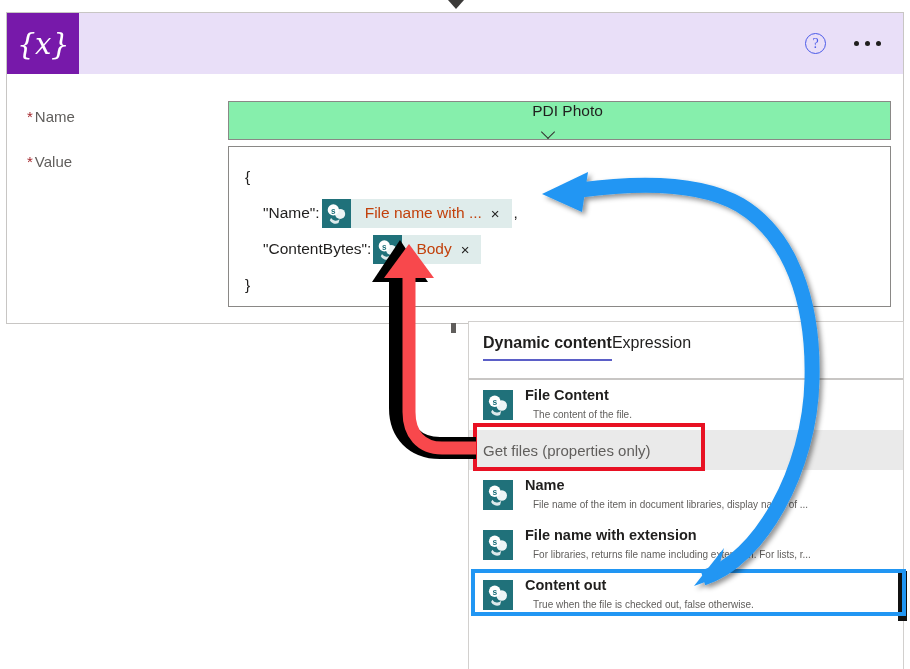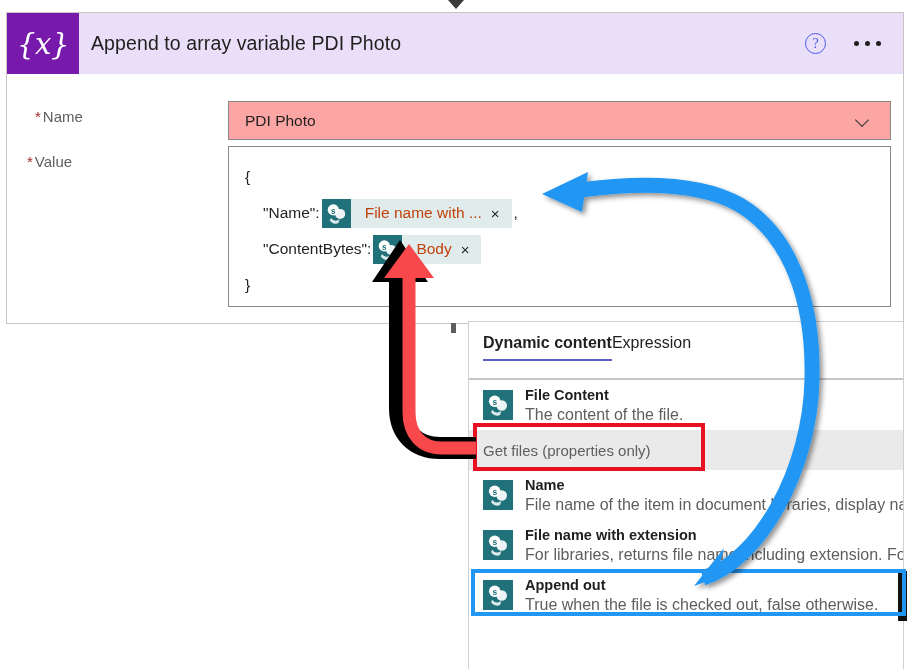--- a/index.html
+++ b/index.html
@@ -96,24 +96,25 @@
     color: #605e5c;
     white-space: nowrap;
   }
   .form-label .req { color: #a4262c; margin-right: 2px; }
 
   .name-field {
     position: absolute;
     left: 221px; top: 88px;
     width: 663px; height: 39px;
     border: 1px solid #8a8886;
-    background: #fca5a5;
-    box-sizing: border-box;
-    display: flex;
-    align-items: center;
+    background: #86efac;
+    box-sizing: border-box;
+    display: flex;
+    align-items: center;
+    flex-direction: column;
   }
   .name-value {
     font-size: 15.5px;
     color: #201f1e;
     padding-left: 16px;
     flex: 1;
   }
   .chevron-down {
     width: 13px; height: 13px;
     margin-right: 20px;
@@ -269,23 +270,24 @@
     overflow: hidden;
     white-space: nowrap;
   }
   .dc-item .it-title {
     font-size: 14.5px;
     font-weight: bold;
     color: #201f1e;
     line-height: 19px;
   }
   .dc-item .it-desc {
-    font-size: 16px;
+    font-size: 10px;
     color: #605e5c;
     line-height: 19px;
+    margin-left: 8px;
   }
 
   
   .hl-red {
     position: absolute;
     left: 473px; top: 423px;
     width: 232px; height: 48px;
     border: 4px solid #e81123;
     box-sizing: border-box;
     z-index: 30;
@@ -320,32 +322,31 @@
 </style>
 </head>
 <body>
 
 <div class="top-chevron"></div>
 
 <div class="card">
 
   <div class="card-header">
     <div class="card-icon">{x}</div>
-    <div class="card-title">Append to array variable PDI Photo</div>
     <div class="header-actions">
       <div class="help-icon">?</div>
       <div class="ellipsis-icon">
         <i></i>
         <i></i>
         <i></i>
       </div>
     </div>
   </div>
 
-  <div class="form-label" style="left:28px; top:95px;">
+  <div class="form-label" style="left:20px; top:95px;">
     <span class="req">*</span><span>Name</span>
   </div>
   <div class="name-field">
     <div class="name-value">PDI Photo</div>
     <div class="chevron-down"></div>
   </div>
 
   <div class="form-label" style="left:20px; top:140px;">
     <span class="req">*</span><span>Value</span>
   </div>
@@ -461,21 +462,21 @@
     <span class="sp-icon">
       <svg viewBox="0 0 32 32" aria-hidden="true">
         <rect width="32" height="32" fill="#20717a"></rect>
         <circle cx="12.5" cy="12" r="6.2" fill="#ffffff"></circle>
         <circle cx="20" cy="16.5" r="5.6" fill="#ffffff" opacity="0.92"></circle>
         <path d="M10 21 a6 6 0 0 0 9.5 1.2 l-1.3 4.4 a7 7 0 0 1 -9.6 -3.2 z" fill="#ffffff" opacity="0.85"></path>
         <text x="12.5" y="16" font-size="9" font-weight="bold" fill="#20717a" text-anchor="middle" font-family="Liberation Sans, sans-serif">s</text>
       </svg>
     </span>
     <span class="texts">
-      <span class="it-title" style="display:block">Append out</span>
+      <span class="it-title" style="display:block">Content out</span>
       <span class="it-desc" style="display:block">True when the file is checked out, false otherwise.</span>
     </span>
   </div>
 </div>
 
 <div class="hl-blue-shadow"></div>
 <div class="hl-red"></div>
 <div class="hl-blue"></div>
 
 <svg class="overlay" viewBox="0 0 910 669">

